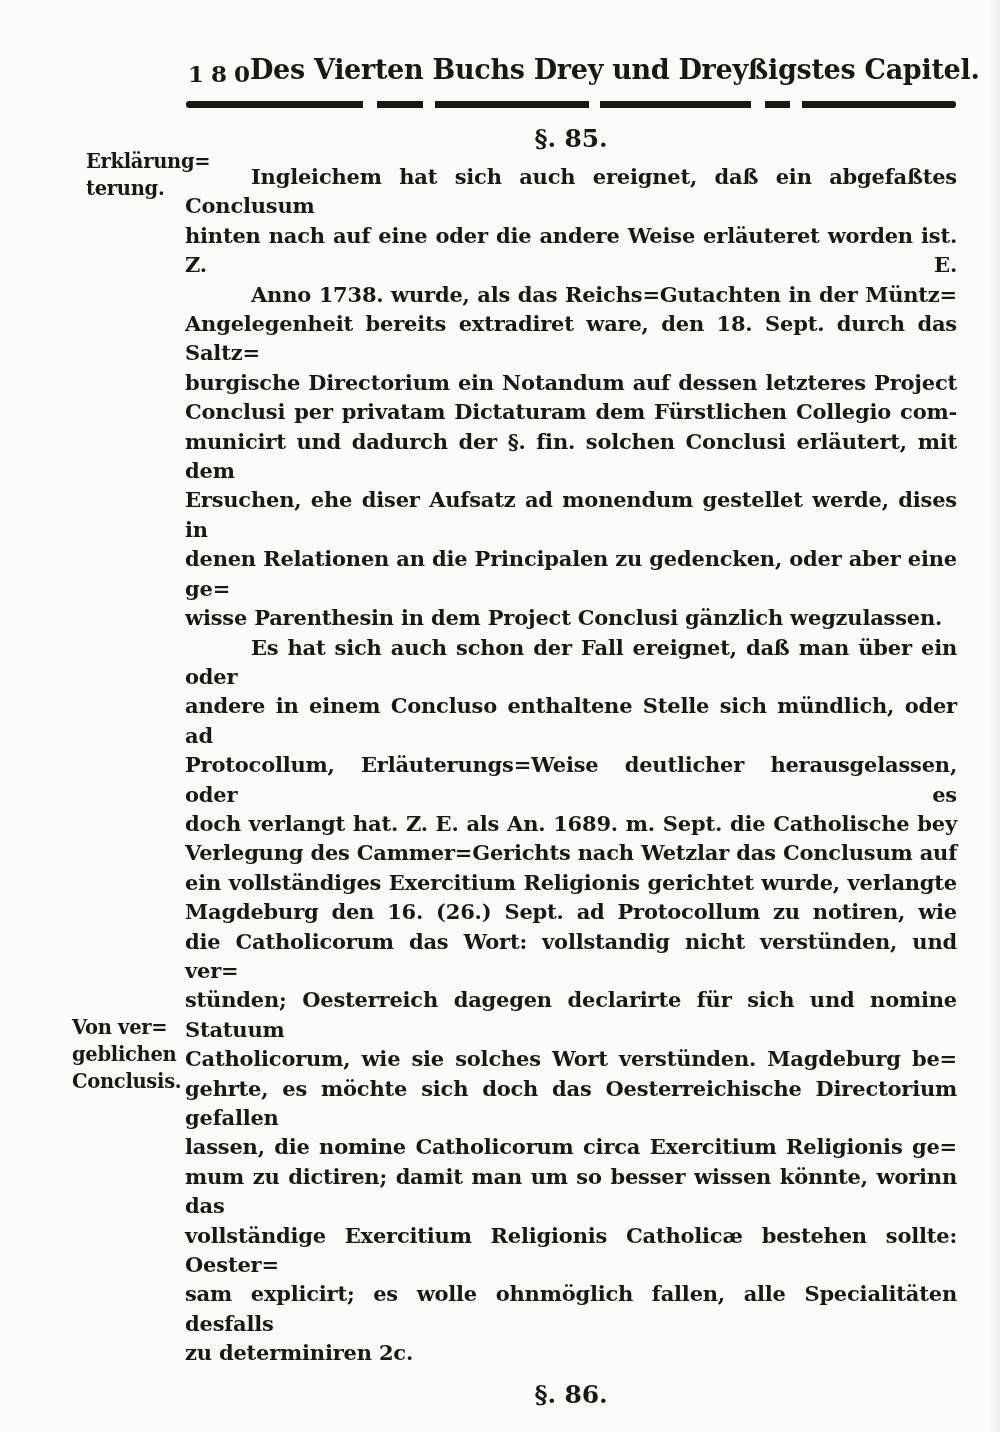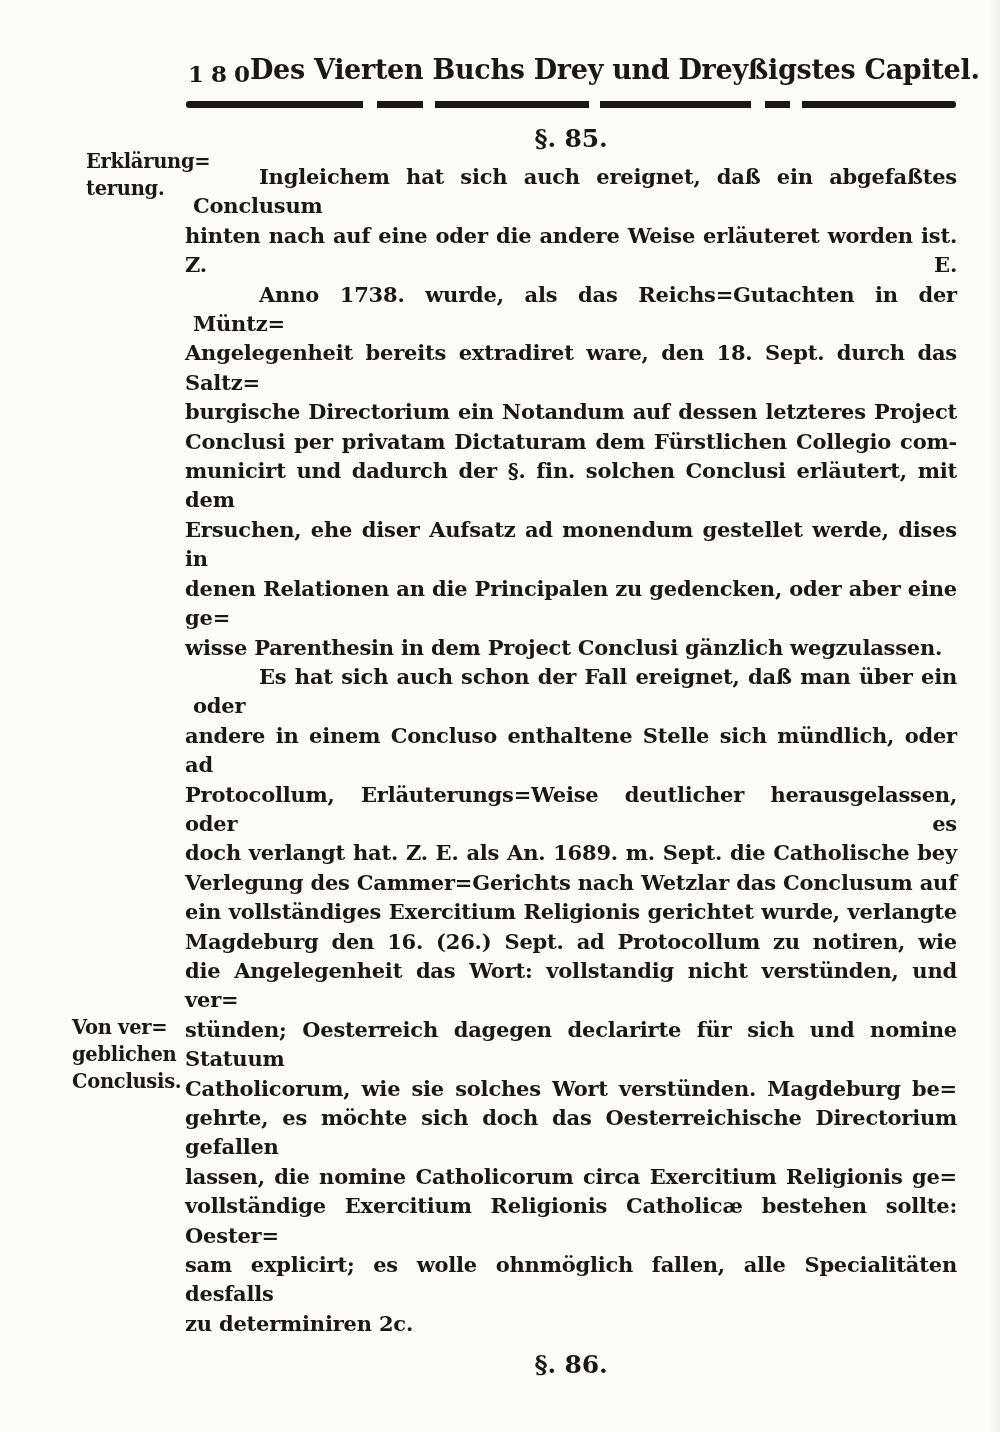--- a/index.html
+++ b/index.html
@@ -50,21 +50,21 @@
   .body{
     position:absolute;left:185px;top:112px;width:772px;
     font-size:21px;line-height:29.4px;letter-spacing:-0.2px;
   }
   .sec-heading{
     text-align:center;font-size:25px;line-height:30px;margin:12px 0 8px;
   }
   .sec-heading.s86{margin-top:12px;}
   .para{margin:0;}
   .line{text-align:justify;text-align-last:justify;}
-  .line.first{text-indent:66px;margin-left:8px;}
+  .line.first{text-indent:66px;}
   .line.parend{text-align-last:left;}
 </style>
 </head>
 <body>
 
 <div class="page">
 
   <div class="page-number">180</div>
   <div class="header-title">Des Vierten Buchs Drey und Dreyßigstes Capitel.</div>
   <div class="header-rule"></div>
@@ -101,25 +101,26 @@
     </div>
 
     <div class="para">
       <div class="line first">Es hat sich auch schon der Fall ereignet, daß man über ein oder</div>
       <div class="line">andere in einem Concluso enthaltene Stelle sich mündlich, oder ad</div>
       <div class="line">Protocollum, Erläuterungs=Weise deutlicher herausgelassen, oder es</div>
       <div class="line">doch verlangt hat.  Z. E. als An. 1689. m. Sept. die Catholische bey</div>
       <div class="line">Verlegung des Cammer=Gerichts nach Wetzlar das Conclusum auf</div>
       <div class="line">ein vollständiges Exercitium Religionis gerichtet wurde, verlangte</div>
       <div class="line">Magdeburg den 16. (26.) Sept. ad Protocollum zu notiren, wie</div>
-      <div class="line">die Angelegenheit das Wort: vollstandig nicht verstünden, und ver=</div>
+      <div class="line">die Catholicorum das Wort: vollstandig nicht verstünden, und ver=</div>
       <div class="line">stünden; Oesterreich dagegen declarirte für sich und nomine Statuum</div>
       <div class="line">Catholicorum, wie sie solches Wort verstünden.  Magdeburg be=</div>
       <div class="line">gehrte, es möchte sich doch das Oesterreichische Directorium gefallen</div>
       <div class="line">lassen, die nomine Catholicorum circa Exercitium Religionis ge=</div>
+      <div class="line">mum zu dictiren; damit man um so besser wissen könnte, worinn das</div>
       <div class="line">vollständige Exercitium Religionis Catholicæ bestehen sollte: Oester=</div>
       <div class="line">sam explicirt; es wolle ohnmöglich fallen, alle Specialitäten desfalls</div>
       <div class="line parend">zu determiniren 2c.</div>
     </div>
 
     <div class="sec-heading s86">§. 86.</div>
 
   </div>
 </div>
 

